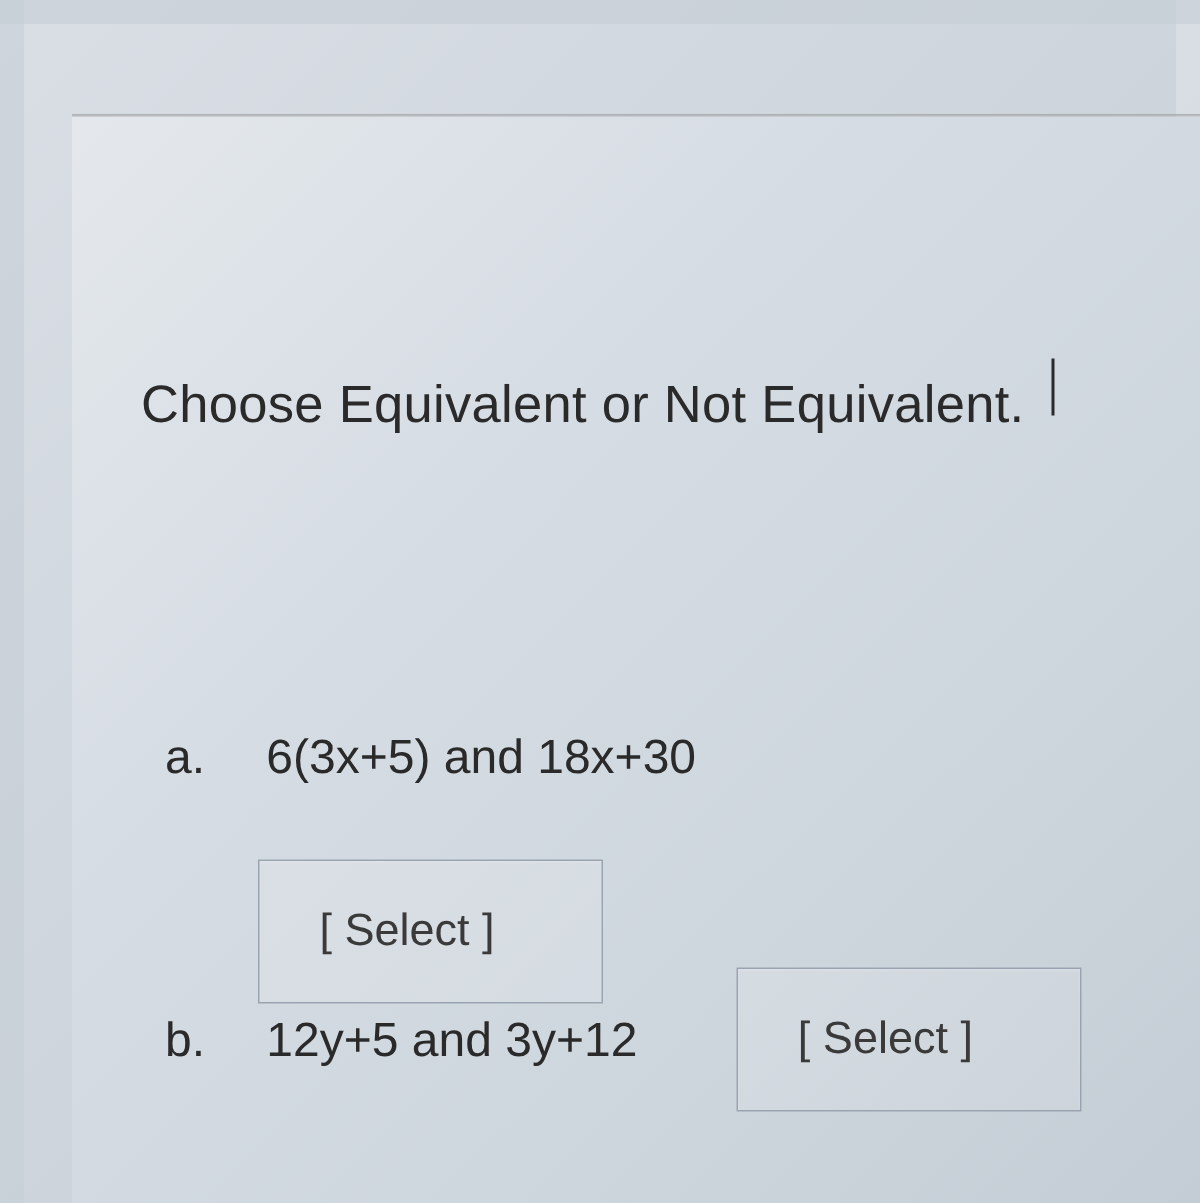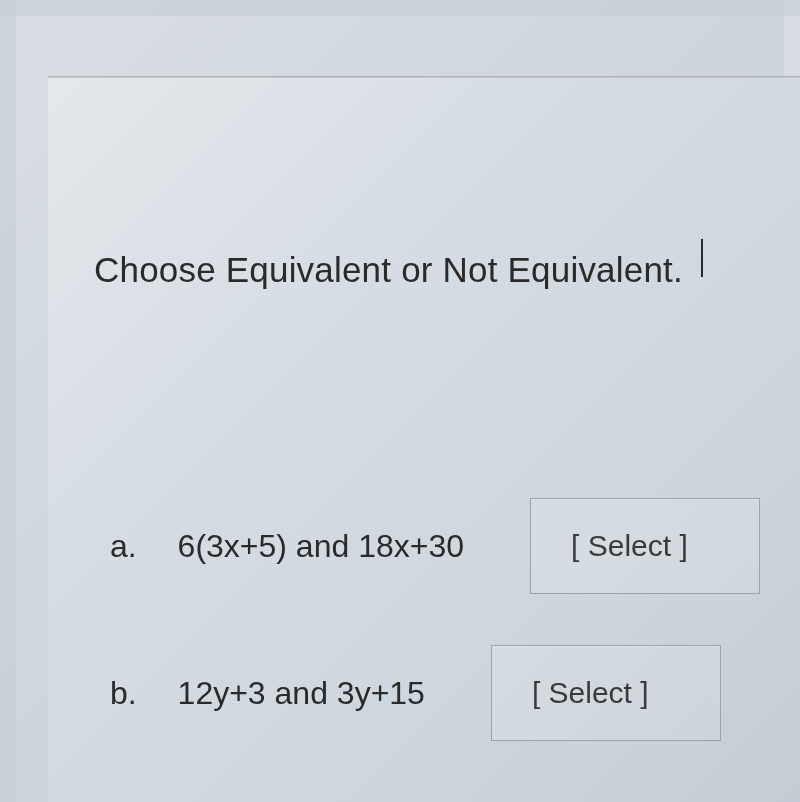--- a/index.html
+++ b/index.html
@@ -52,22 +52,23 @@
       position: relative;
       top: 4px;
     }
     .question-row {
       position: absolute;
       display: flex;
       align-items: center;
       gap: 18px;
     }
     .row-a {
-      top: 388px;
+      top: 376px;
       left: 14px;
+      flex-direction: column;
     }
     .row-b {
       top: 535px;
       left: 14px;
     }
     .expression {
       font-size: 32px;
       color: #2a2a2a;
       white-space: nowrap;
     }
@@ -102,20 +103,20 @@
       <span>6(3x+5) and 18x+30</span>
     </div>
     <div class="select-box">
       <span>[ Select ]</span>
     </div>
   </div>
 
   <div class="question-row row-b">
     <div class="expression">
       <span>b.</span>
-      <span>12y+3 and 3y+15</span>
+      <span>12y+5 and 3y+12</span>
     </div>
     <div class="select-box">
       <span>[ Select ]</span>
     </div>
   </div>
 
 </div>
 
 </body></html>

